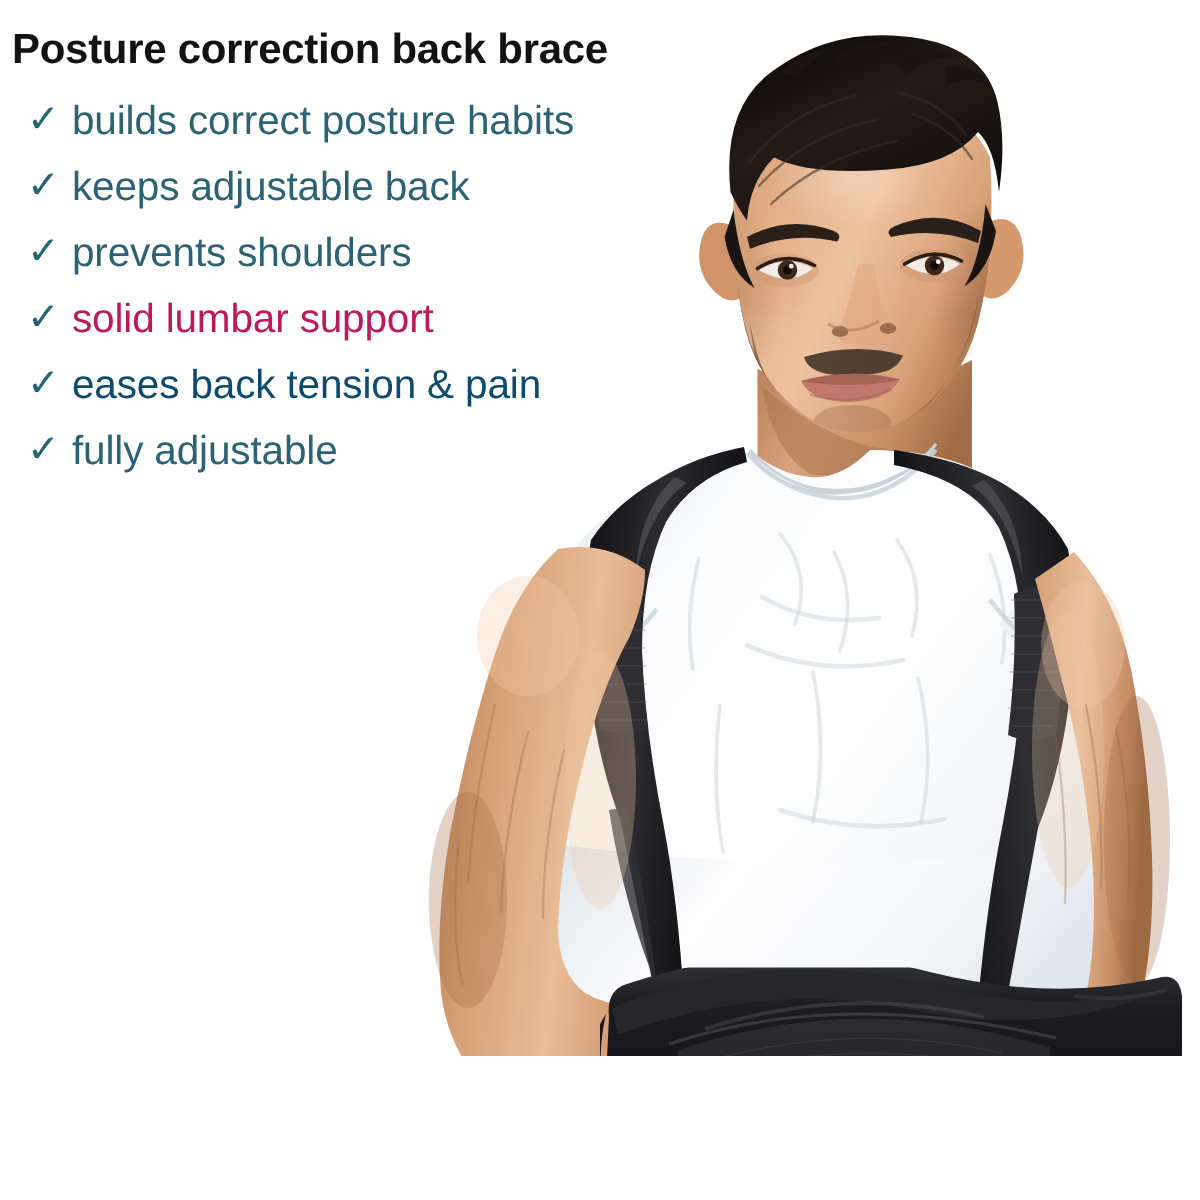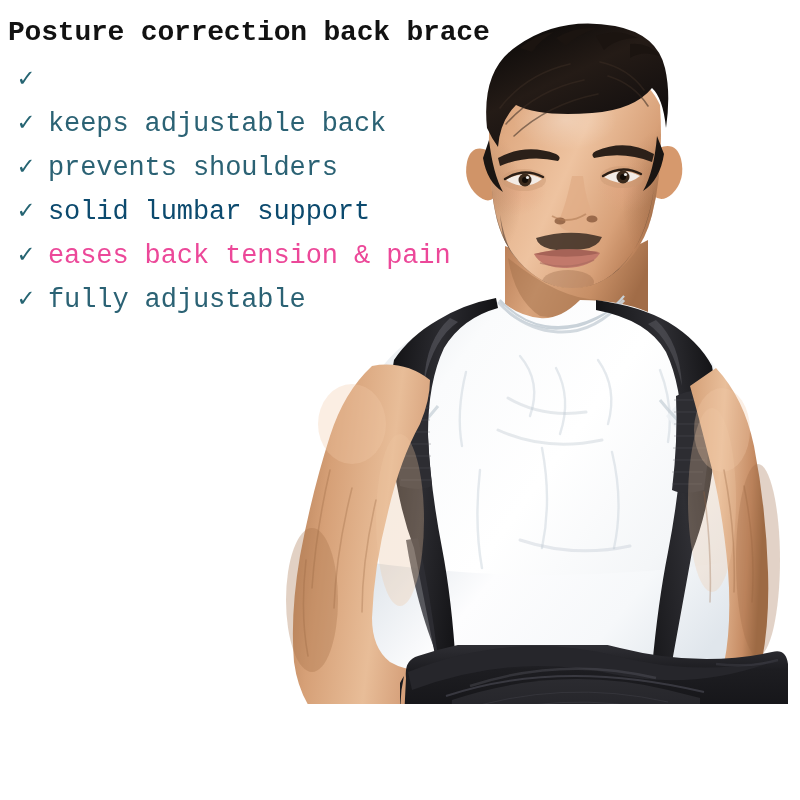--- a/index.html
+++ b/index.html
@@ -1,18 +1,18 @@
 <!DOCTYPE html>
 <html><head>
 <meta charset="utf-8">
 <style>
   html,body{margin:0;padding:0;background:#ffffff;}
   body{width:800px;height:800px;overflow:hidden;position:relative;
        font-family:"Liberation Sans",sans-serif;-webkit-font-smoothing:antialiased;}
-  #stage{position:absolute;inset:0;width:800px;height:704px;background:#fff;overflow:hidden;font-family:Liberation Mono, monospace;}
+  #stage{position:absolute;inset:0;width:800px;height:704px;background:#fff;overflow:hidden;}
 
   
   #copy{position:absolute;left:0;top:0;width:480px;height:330px;z-index:40;}
   #title{position:absolute;left:8px;top:16px;font-size:28px;font-weight:bold;
          color:#121212;letter-spacing:-0.2px;white-space:nowrap;line-height:34px;}
   #bullets{position:absolute;left:18px;top:58px;width:460px;}
   .bullet{position:relative;height:44px;display:flex;align-items:center;}
   .check{width:30px;flex:0 0 30px;font-size:26px;line-height:1;color:#256472;
          font-weight:400;text-align:left;transform:translateY(-1px);}
   .btext{font-size:27px;line-height:30px;color:#2b6274;white-space:nowrap;letter-spacing:-0.1px;}
@@ -399,36 +399,37 @@
         <path d="M716 664 q34 4 62 -4" stroke="#5c5c66" stroke-width="2.5" fill="none" opacity="0.25"></path>
       </g>
     </svg>
   </div>
 
   <div id="copy">
     <div id="title" style="color: rgb(18, 18, 18);">Posture correction back brace</div>
     <div id="bullets">
       <div class="bullet">
         <span class="check" style="color: rgb(37, 100, 114);">✓</span>
+        <span class="btext" style="color: rgb(43, 98, 116);">builds correct posture habits</span>
       </div>
       <div class="bullet">
         <span class="check" style="color: rgb(37, 100, 114);">✓</span>
         <span class="btext" style="color: rgb(43, 98, 116);">keeps adjustable back</span>
       </div>
       <div class="bullet">
         <span class="check" style="color: rgb(37, 100, 114);">✓</span>
         <span class="btext" style="color: rgb(43, 98, 116);">prevents shoulders</span>
       </div>
       <div class="bullet">
         <span class="check" style="color: rgb(37, 100, 114);">✓</span>
-        <span class="btext" style="color: #0c4a6e;">solid lumbar support</span>
-      </div>
-      <div class="bullet">
-        <span class="check" style="color: rgb(37, 100, 114);">✓</span>
-        <span class="btext" style="color: #ec4899;">eases back tension &amp; pain</span>
+        <span class="btext" style="color: #be185d;">solid lumbar support</span>
+      </div>
+      <div class="bullet">
+        <span class="check" style="color: rgb(37, 100, 114);">✓</span>
+        <span class="btext" style="color: #0c4a6e;">eases back tension &amp; pain</span>
       </div>
       <div class="bullet">
         <span class="check" style="color: rgb(37, 100, 114);">✓</span>
         <span class="btext" style="color: rgb(43, 98, 116);">fully adjustable</span>
       </div>
     </div>
   </div>
 
 </div>
 

